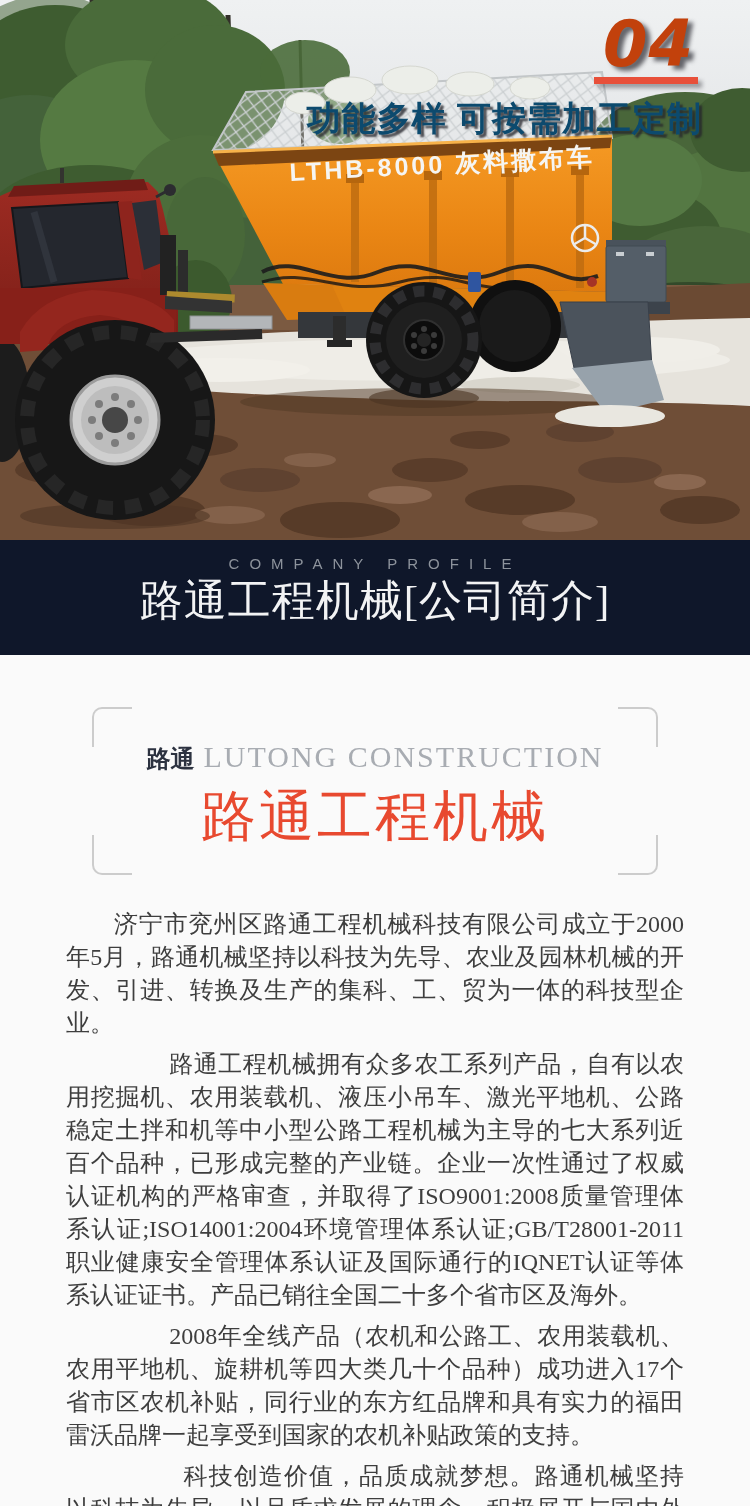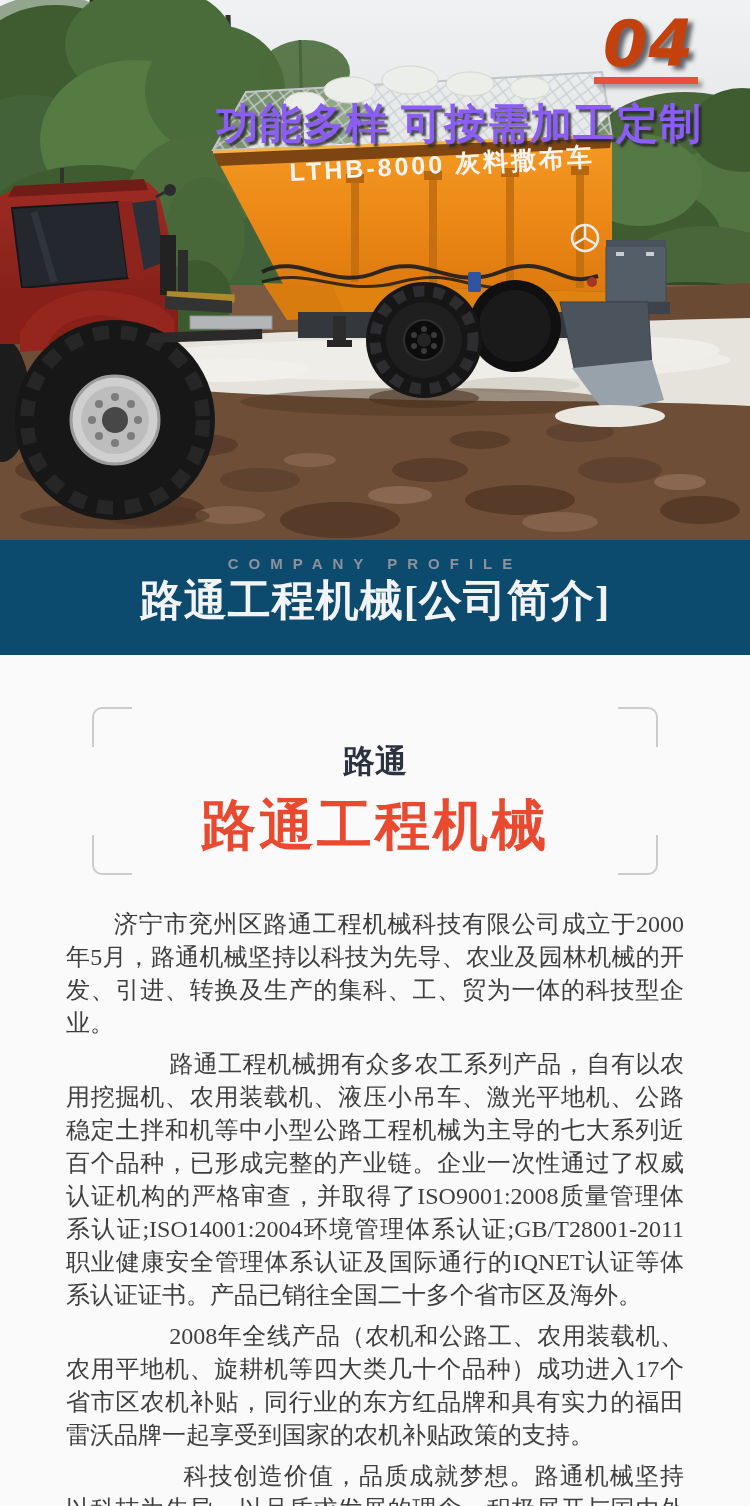--- a/index.html
+++ b/index.html
@@ -16,22 +16,22 @@
     font-style:italic; font-weight:900; font-size:64px; line-height:1;
     color:#c2410c; letter-spacing:1px;
     text-shadow:5px 4px 4px rgba(55,55,62,.75);
   }
   .badge-underline {
     position:absolute; top:77px; right:52px; width:104px; height:7px;
     box-shadow:4px 4px 4px rgba(55,55,62,.45);
   }
   .photo-caption {
     position:absolute; top:96px; right:48px;
-    font-size:42px; font-weight:800; letter-spacing:1px; white-space:nowrap;
-    color:#8b5cf6; text-shadow:3px 3px 2px rgba(38,38,44,.8);
+    font-size:34px; font-weight:800; letter-spacing:1px; white-space:nowrap;
+    color:#0c4a6e; text-shadow:3px 3px 2px rgba(38,38,44,.8);
   }
   .machine-label-svg { font-family:"Liberation Sans","DejaVu Sans",sans-serif; font-weight:bold; letter-spacing:3px; }
 
   
   .navy-band { position:absolute; top:540px; left:0; width:750px; height:115px; text-align:center; }
   .eyebrow { padding-top:15px; font-size:15px; letter-spacing:10px; color:#8d939c; }
   .navy-title {
     margin-top:0; font-family:"Liberation Serif","DejaVu Serif",serif;
     font-size:43px; letter-spacing:1px; color:#f2f3f4;
   }
@@ -39,23 +39,23 @@
   
   .content { position:absolute; top:655px; left:0; width:750px; }
 
   .brand-card { position:relative; width:566px; height:168px; margin:52px auto 0; text-align:center; }
   .corner { position:absolute; width:40px; height:40px; border:2px solid #cccccc; }
   .corner.tl { top:0; left:0; border-right:none; border-bottom:none; border-top-left-radius:10px; }
   .corner.tr { top:0; right:0; border-left:none; border-bottom:none; border-top-right-radius:10px; }
   .corner.bl { bottom:0; left:0; border-right:none; border-top:none; border-bottom-left-radius:10px; }
   .corner.br { bottom:0; right:0; border-left:none; border-top:none; border-bottom-right-radius:10px; }
   .brand-row { padding-top:33px; display:flex; justify-content:center; align-items:baseline; gap:9px; }
-  .brand-cn-small { font-family:"Liberation Serif","DejaVu Serif",serif; font-size:32px; font-weight:600; color:#2c3240; }
+  .brand-cn-small { font-family:"Liberation Serif","DejaVu Serif",serif; font-size:24px; font-weight:600; color:#2c3240; }
   .brand-en { font-family:"Liberation Serif","DejaVu Serif",serif; font-size:30px; letter-spacing:2px; color:#a8acb2; }
-  .brand-cn-large { margin-top:5px; font-size:55px; font-weight:700; letter-spacing:3px; }
+  .brand-cn-large { margin-top:5px; font-size:55px; font-weight:400; letter-spacing:3px; }
 
   .paragraphs {
     width:618px; margin:33px auto 0;
     font-family:"Liberation Serif","DejaVu Serif",serif;
     font-size:24px; line-height:33px; color:#3e3e3e; text-align:justify;
   }
   .para { margin-bottom:8px; }
   .i1 { text-indent:2em; }
   .i2 { text-indent:4.3em; }
   .i3 { text-indent:4.3em; }
@@ -276,34 +276,35 @@
           <ellipse cx="610" cy="416" rx="55" ry="11" fill="#e9e7e0"></ellipse>
         </g>
       </g>
     </svg>
 
     <div class="badge-number">04</div>
     <div class="badge-underline" style="background: rgb(232, 80, 58);"></div>
     <div class="photo-caption">功能多样 可按需加工定制</div>
   </div>
 
-  <div class="navy-band" style="background: #0c4a6e; font-weight: bold;">
+  <div class="navy-band" style="background: #0f172a;">
     <div class="eyebrow">COMPANY PROFILE</div>
     <div class="navy-title">路通工程机械[公司简介]</div>
   </div>
 
   <div class="content">
 
     <div class="brand-card">
       <div class="corner tl"></div>
       <div class="corner tr"></div>
       <div class="corner bl"></div>
       <div class="corner br"></div>
       <div class="brand-row">
         <span class="brand-cn-small">路通</span>
+        <span class="brand-en">LUTONG CONSTRUCTION</span>
       </div>
       <div class="brand-cn-large" style="color: rgb(232, 73, 47);">路通工程机械</div>
     </div>
 
     <div class="paragraphs">
       <p class="para i1">济宁市兖州区路通工程机械科技有限公司成立于2000年5月，路通机械坚持以科技为先导、农业及园林机械的开发、引进、转换及生产的集科、工、贸为一体的科技型企业。</p>
       <p class="para i2">路通工程机械拥有众多农工系列产品，自有以农用挖掘机、农用装载机、液压小吊车、激光平地机、公路稳定土拌和机等中小型公路工程机械为主导的七大系列近百个品种，已形成完整的产业链。企业一次性通过了权威认证机构的严格审查，并取得了ISO9001:2008质量管理体系认证;ISO14001:2004环境管理体系认证;GB/T28001-2011职业健康安全管理体系认证及国际通行的IQNET认证等体系认证证书。产品已销往全国二十多个省市区及海外。</p>
       <p class="para i3">2008年全线产品（农机和公路工、农用装载机、农用平地机、旋耕机等四大类几十个品种）成功进入17个省市区农机补贴，同行业的东方红品牌和具有实力的福田雷沃品牌一起享受到国家的农机补贴政策的支持。</p>
       <p class="para i4">科技创造价值，品质成就梦想。路通机械坚持以科技为先导，以品质求发展的理念，积极展开与国内外科研机构及制造商的合作，不断引进国内外先进技术。以雄厚的研发实力、精湛的技艺操作，为园林、农机和公路工</p>
     </div>

